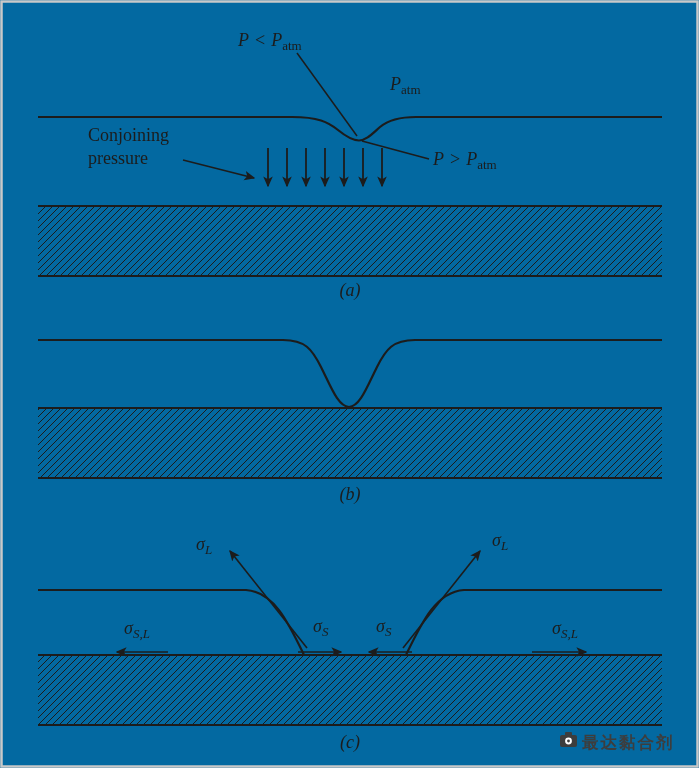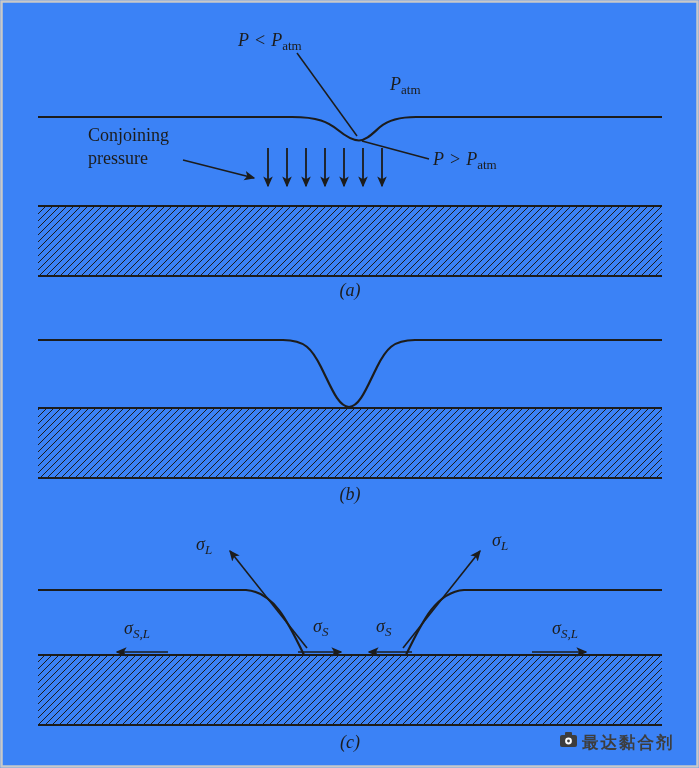--- a/index.html
+++ b/index.html
@@ -1,16 +1,16 @@
 <!DOCTYPE html>
 <html><head>
 <meta charset="utf-8">
 <style>
   html,body{margin:0;padding:0;background:#ffffff;}
-  .page{width:699px;height:768px;position:relative;background:#3b82f6;overflow:hidden;}
+  .page{width:699px;height:768px;position:relative;background:#0369a1;overflow:hidden;}
   svg text{font-family:"Liberation Serif", serif;font-size:18px;fill:#1c1c1c;}
   .it{font-style:italic;}
   .sub{font-size:13px;}
   .mid{text-anchor:middle;}
   .s2{stroke:#1c1c1c;stroke-width:2.2;fill:none;}
   .s15{stroke:#1c1c1c;stroke-width:1.5;fill:none;}
   .s16{stroke:#1c1c1c;stroke-width:1.6;fill:none;}
   .downarrows line{stroke:#1c1c1c;stroke-width:1.8;marker-end:url(#arr);}
   .arr{marker-end:url(#arr);}
   .wm{font-family:"Liberation Sans", sans-serif;font-size:16.5px;fill:#3d3d3d;font-weight:bold;letter-spacing:2px;}

